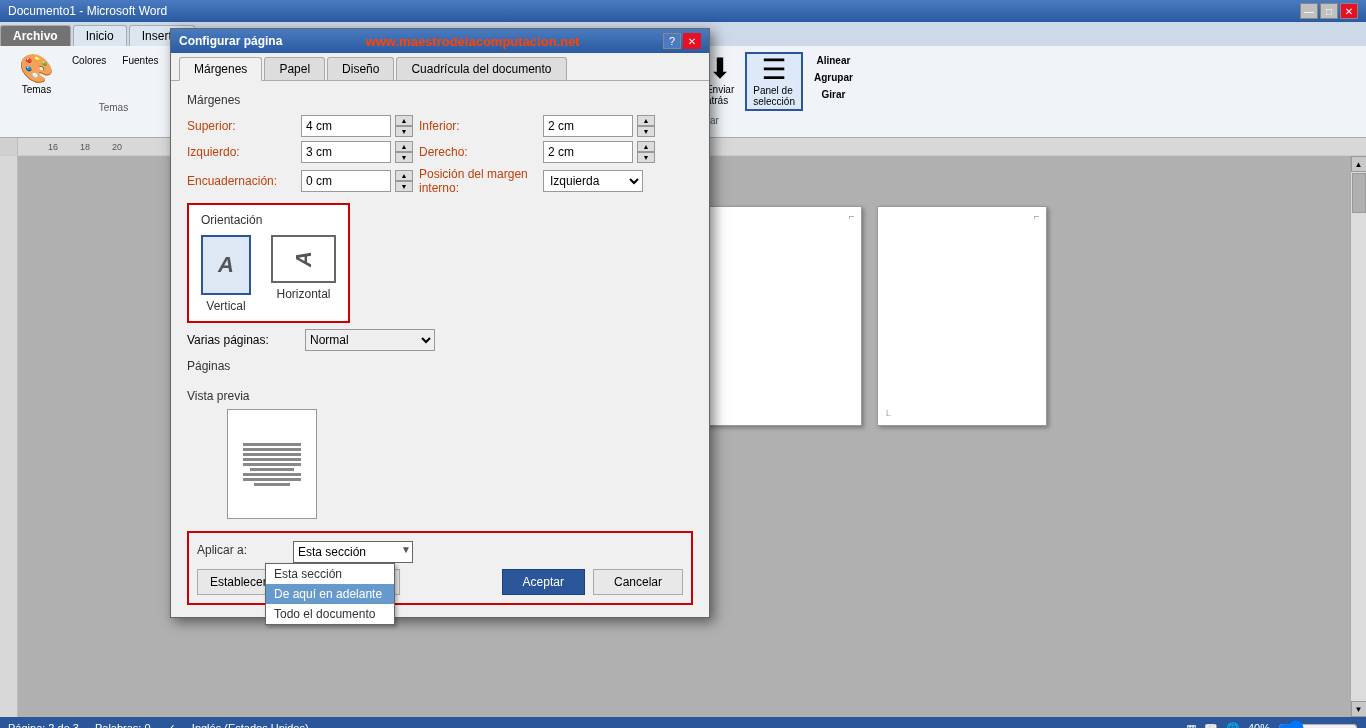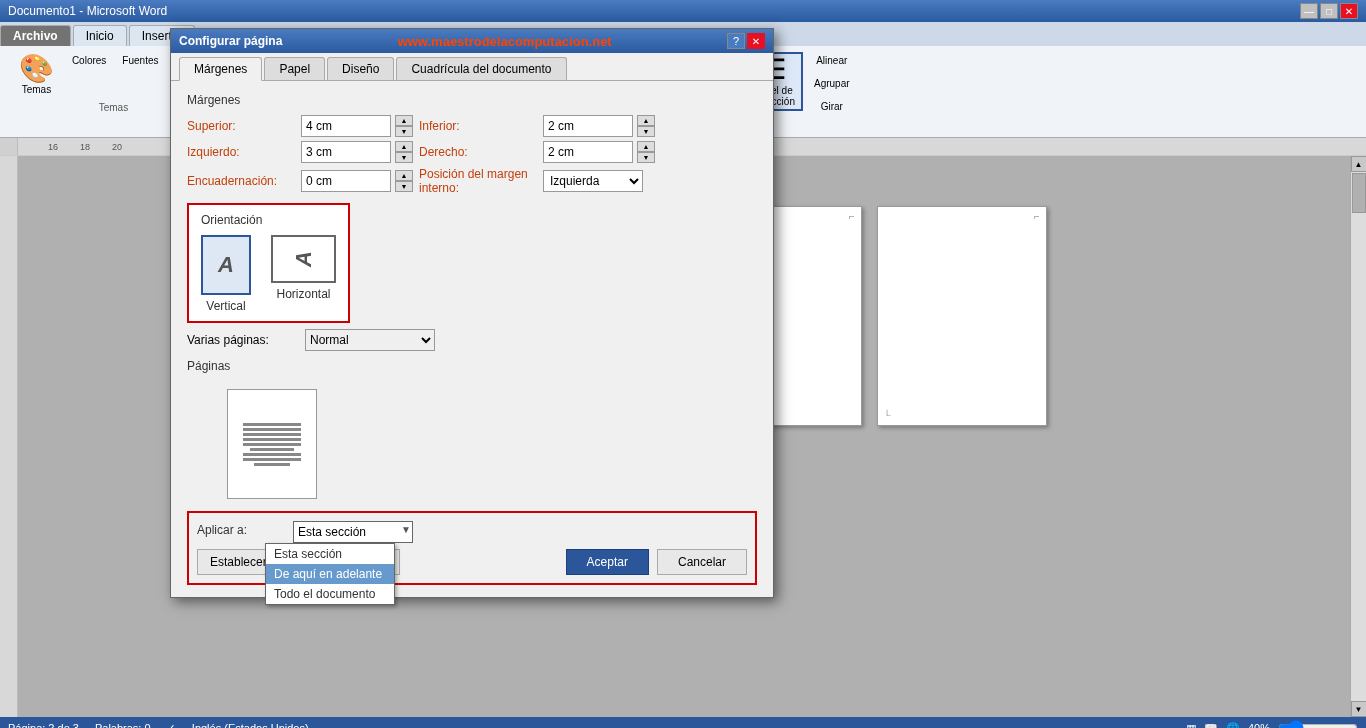--- a/index.html
+++ b/index.html
@@ -164,21 +164,21 @@
     .dialog-overlay {
       position: fixed;
       top: 0; left: 0; right: 0; bottom: 0;
       z-index: 100;
       pointer-events: none;
     }
     .dialog {
       position: absolute;
       top: 28px;
       left: 170px;
-      width: 604px;
+      width: 540px;
       background: #f0f0f0;
       border: 1px solid #666;
       box-shadow: 4px 4px 12px rgba(0,0,0,0.5);
       pointer-events: all;
     }
     .dialog-titlebar {
       background: linear-gradient(to bottom, #4a7abf, #2a5a9f);
       color: white;
       padding: 4px 8px;
       display: flex;
@@ -526,21 +526,21 @@
           <span style="font-size:10px;">Traer<br>adelante</span>
         </div>
         <div class="ribbon-small-btn">
           <div class="ribbon-icon-big">⬇</div>
           <span style="font-size:10px;">Enviar<br>atrás</span>
         </div>
         <div class="ribbon-small-btn" style="border:2px solid #2b579a;background:#dde8f8;">
           <div class="ribbon-icon-big">☰</div>
           <span style="font-size:10px;">Panel de<br>selección</span>
         </div>
-        <div style="display:flex;flex-direction:column;gap:6px;">
+        <div style="display:flex;flex-direction:column;gap:0;font-weight:bold;">
           <div class="ribbon-small-btn">
             <span style="font-size:10px;">Alinear</span>
           </div>
           <div class="ribbon-small-btn">
             <span style="font-size:10px;">Agrupar</span>
           </div>
           <div class="ribbon-small-btn">
             <span style="font-size:10px;">Girar</span>
           </div>
         </div>
@@ -703,20 +703,21 @@
             <option>Márgenes simétricos</option>
             <option>2 páginas por hoja</option>
           </select>
         </div>
       </div>
       <div class="pages-row">
         <span class="pages-label">Páginas</span>
       </div>
 
       <div class="preview-section">
+        <div class="preview-label">Vista previa</div>
         <div class="preview-page">
           <div class="preview-line" style="width:80%;margin:0 auto;"></div>
           <div class="preview-line" style="width:80%;margin:0 auto;"></div>
           <div class="preview-line" style="width:80%;margin:0 auto;"></div>
           <div class="preview-line" style="width:80%;margin:0 auto;"></div>
           <div class="preview-line" style="width:80%;margin:0 auto;"></div>
           <div class="preview-line" style="width:60%;margin:0 auto;"></div>
           <div class="preview-line" style="width:80%;margin:0 auto;"></div>
           <div class="preview-line" style="width:80%;margin:0 auto;"></div>
           <div class="preview-line" style="width:50%;margin:0 auto;"></div>

